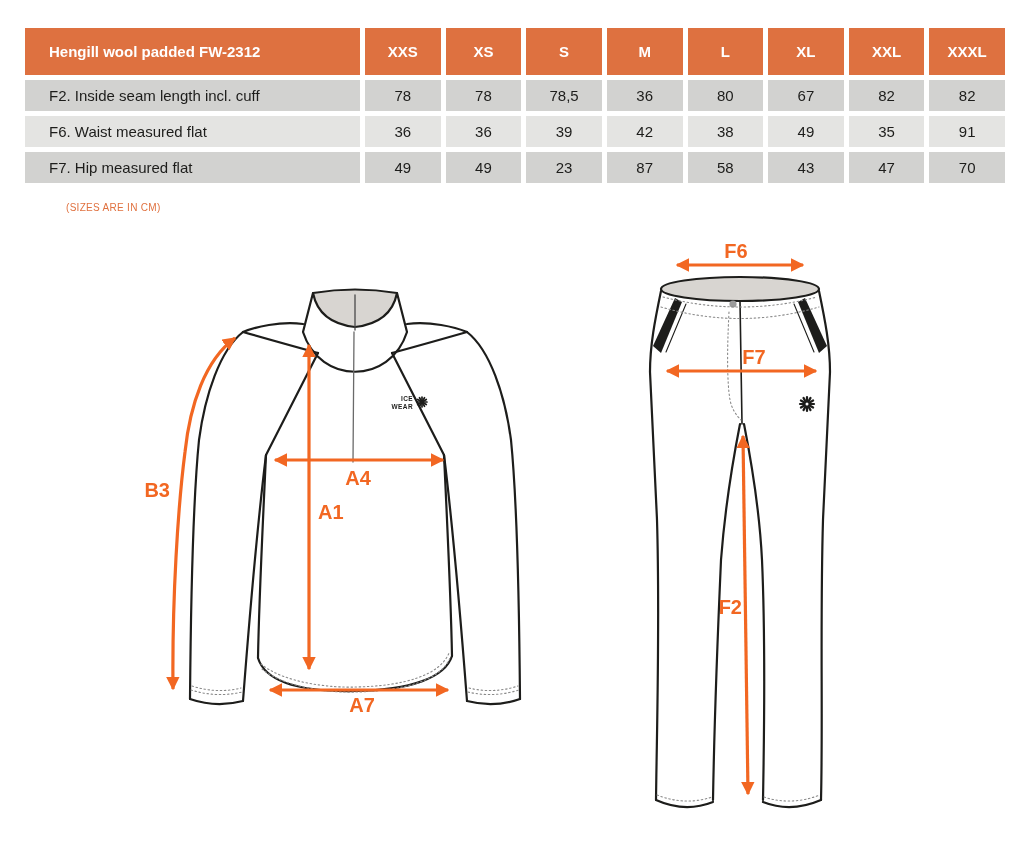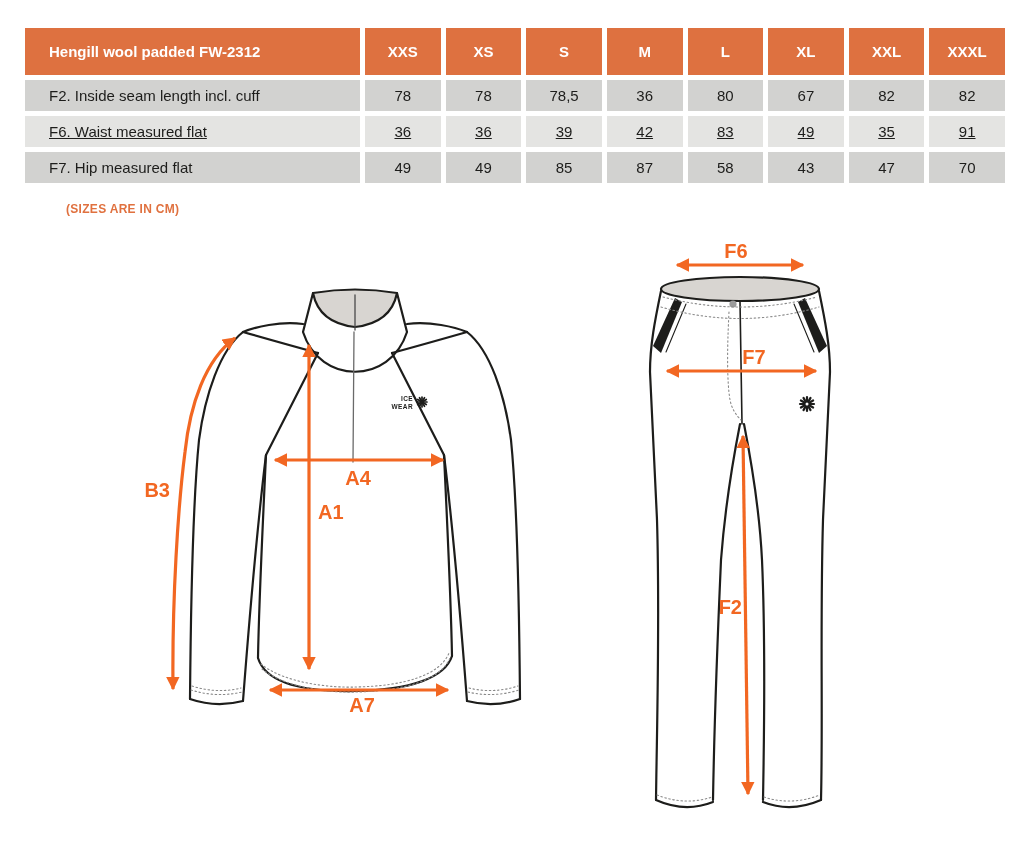--- a/index.html
+++ b/index.html
@@ -27,24 +27,24 @@
   .cell{
     display:flex;align-items:center;justify-content:center;
     font-size:15px;color:var(--text_dark);
   }
   .cell.label{justify-content:flex-start;padding-left:24px;}
   .hcell{
     background:var(--header_orange);color:#ffffff;
     font-weight:bold;font-size:15px;
   }
   .dark .cell{background:var(--row_dark);}
-  .light .cell{background:var(--row_light);text-decoration:underline;}
+  .light .cell{background:var(--row_light);}
   .sizes-note{
     position:absolute;left:66px;top:202px;
-    color:var(--note_orange);font-size:12px;font-weight:bold;
+    color:var(--note_orange);font-size:10px;font-weight:normal;
     letter-spacing:.3px;
   }
   .diagrams{position:absolute;left:0;top:0;}
   .mlabel{
     fill:var(--arrow_orange);
     font-family:"Liberation Sans",sans-serif;
     font-size:20px;font-weight:bold;
   }
   .logo-txt{
     fill:#1d1d1b;font-family:"Liberation Sans",sans-serif;
@@ -76,30 +76,30 @@
     <div class="cell">67</div>
     <div class="cell">82</div>
     <div class="cell">82</div>
   </div>
   <div class="row light">
     <div class="cell label">F6. Waist measured flat</div>
     <div class="cell">36</div>
     <div class="cell">36</div>
     <div class="cell">39</div>
     <div class="cell">42</div>
-    <div class="cell">83</div>
+    <div class="cell">38</div>
     <div class="cell">49</div>
     <div class="cell">35</div>
     <div class="cell">91</div>
   </div>
   <div class="row dark">
     <div class="cell label">F7. Hip measured flat</div>
     <div class="cell">49</div>
     <div class="cell">49</div>
-    <div class="cell">85</div>
+    <div class="cell">23</div>
     <div class="cell">87</div>
     <div class="cell">58</div>
     <div class="cell">43</div>
     <div class="cell">47</div>
     <div class="cell">70</div>
   </div>
 </div>
 
 <div class="sizes-note">(SIZES ARE IN CM)</div>
 

